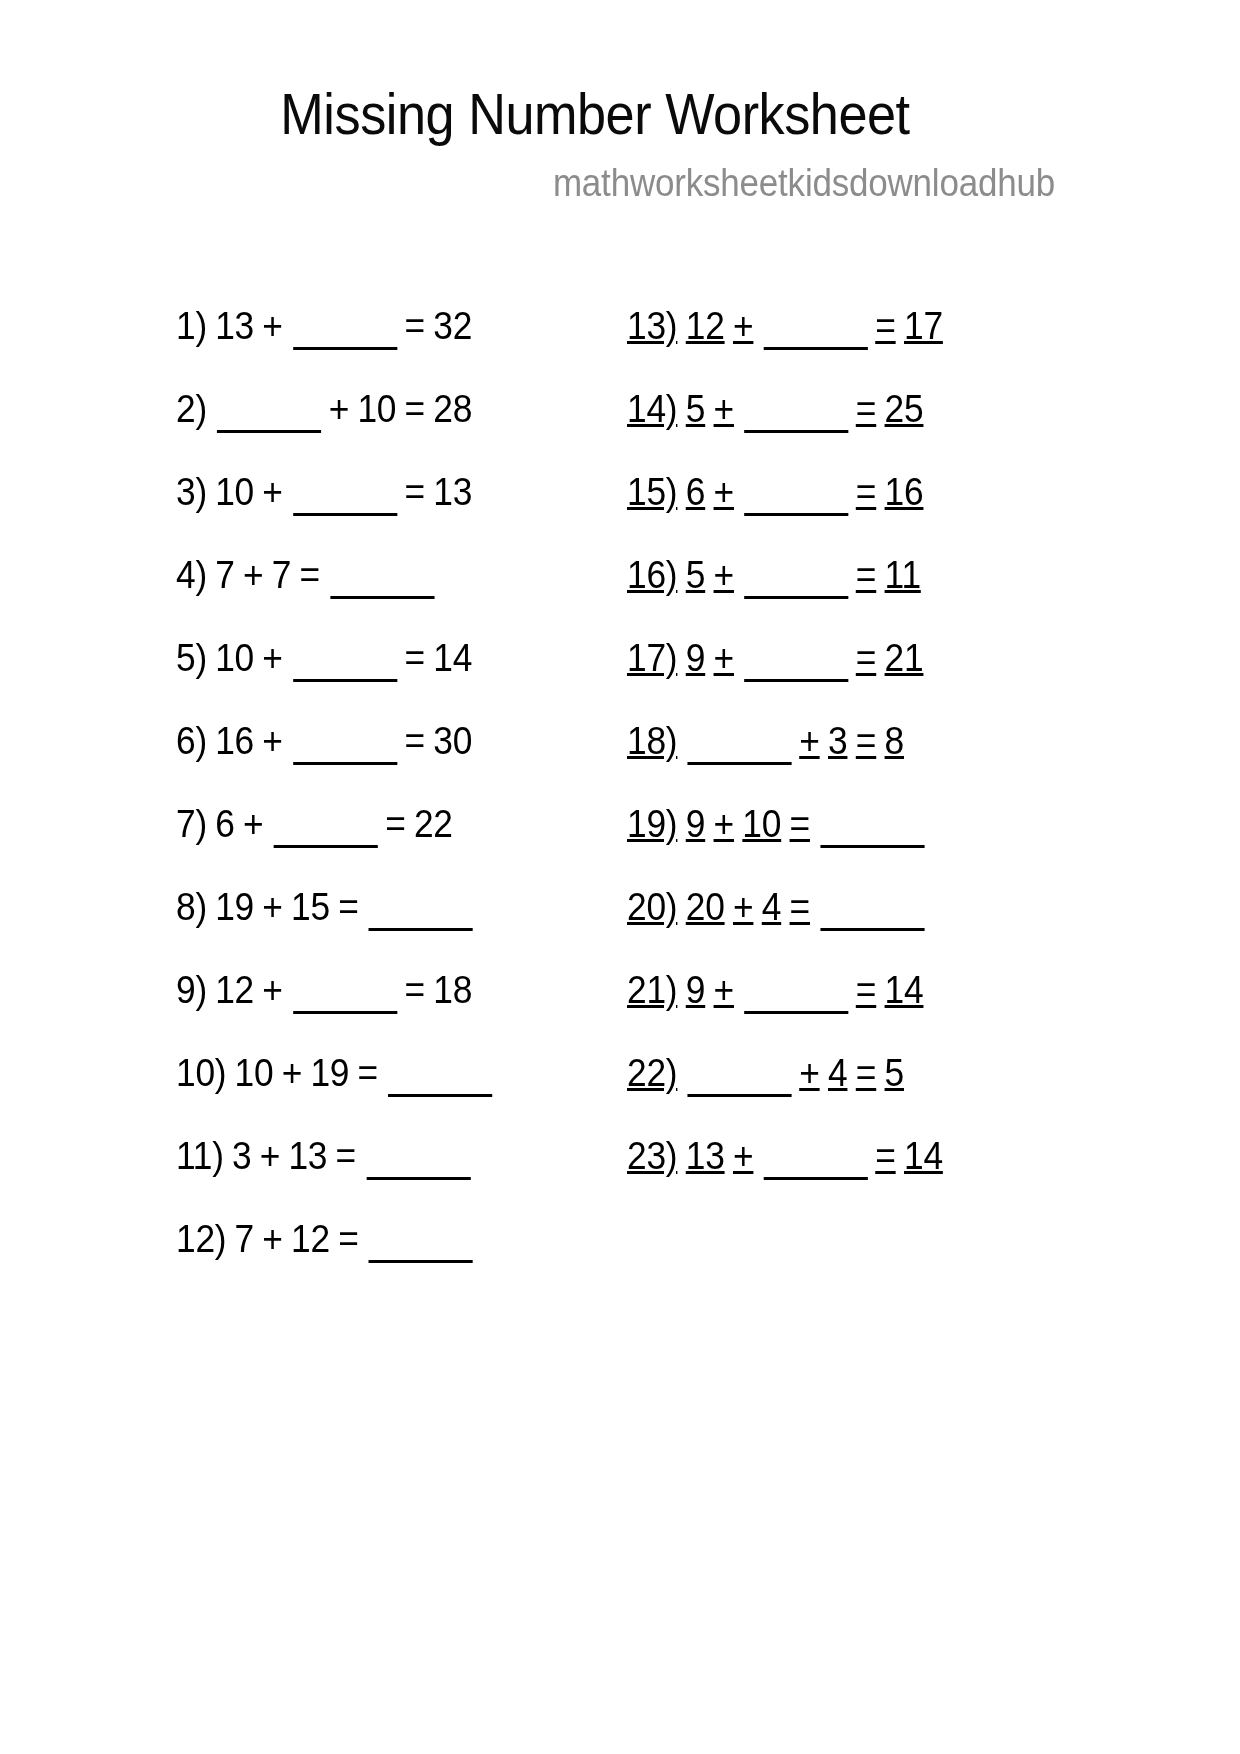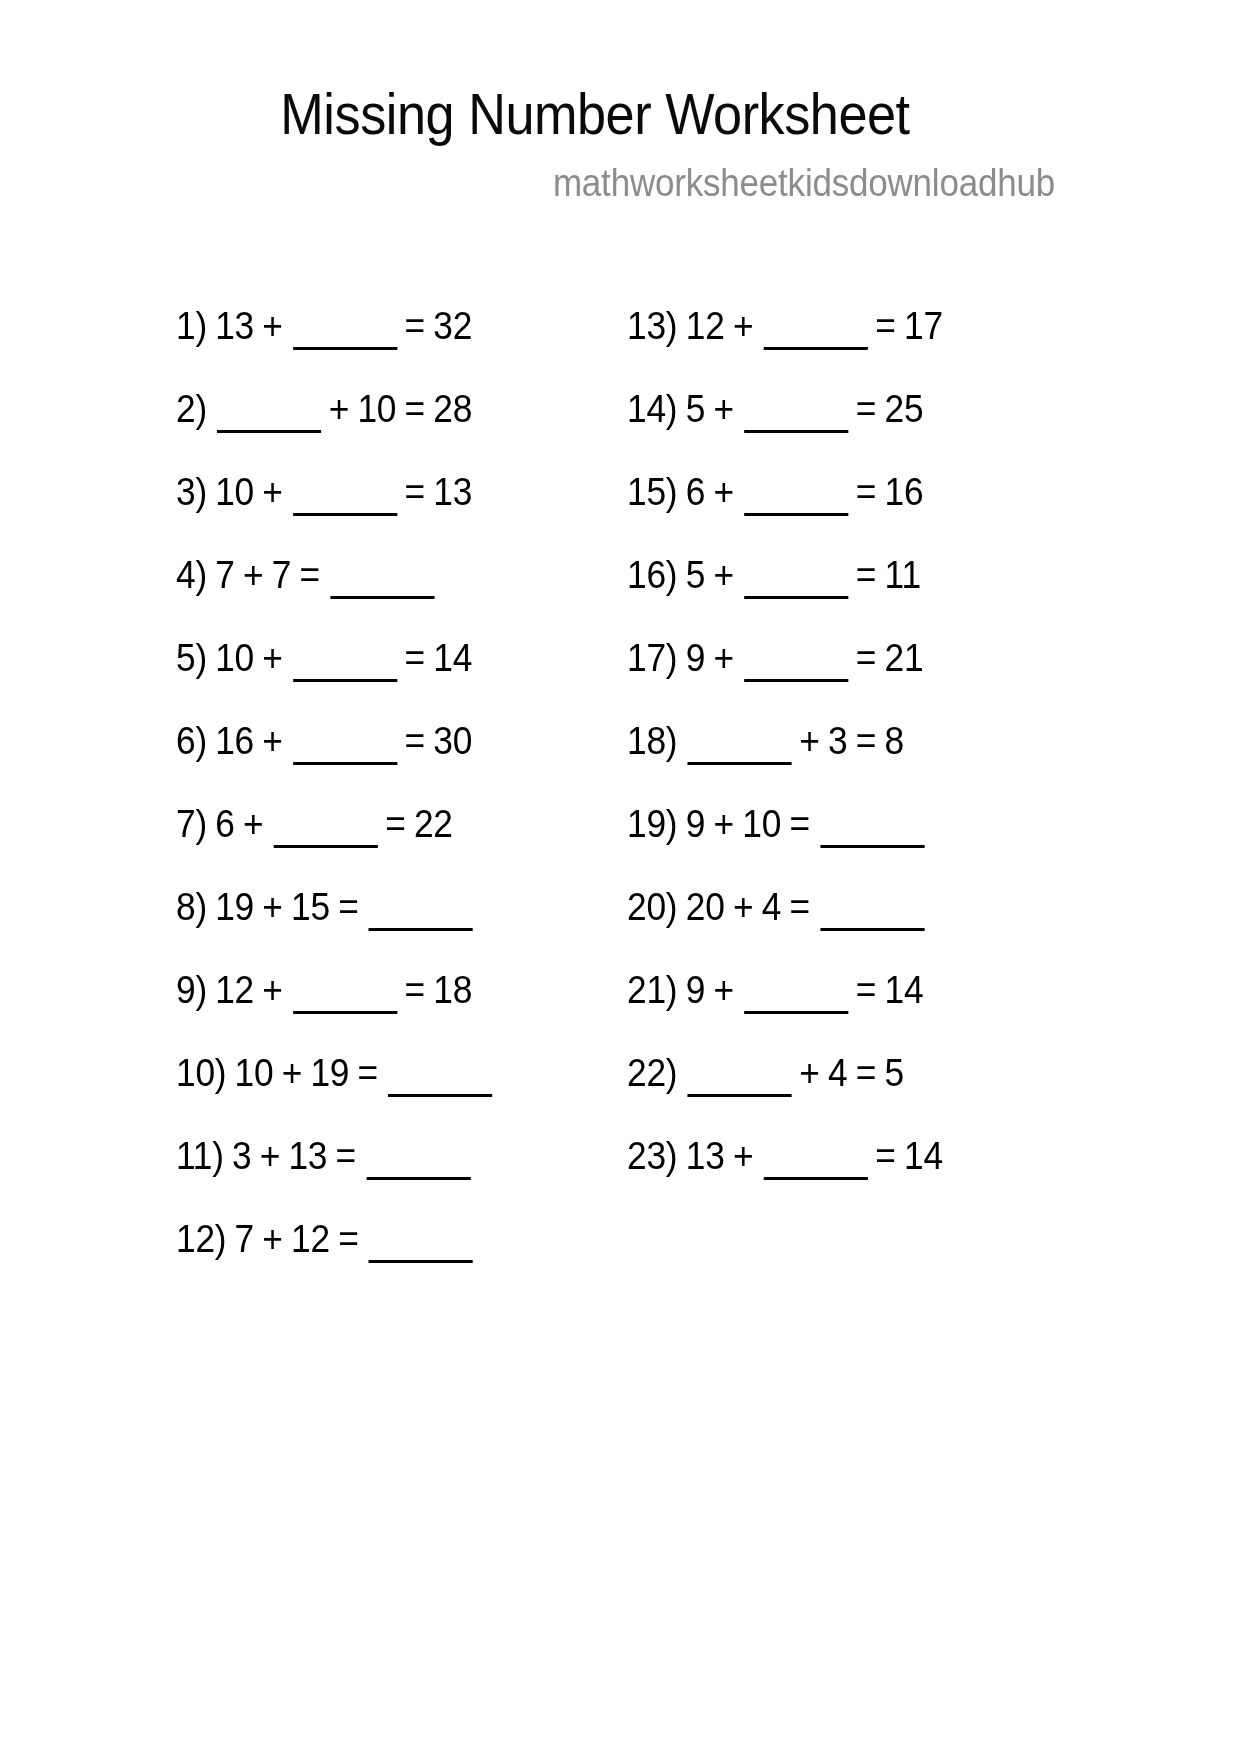--- a/index.html
+++ b/index.html
@@ -68,21 +68,21 @@
     top: 300px;
     left: 0;
     width: 1240px;
     height: 1100px;
   }
   .column {
     position: absolute;
     top: 0;
   }
   .column-left  { left: 176px; width: 420px; }
-  .column-right { left: 627px; width: 420px; }
+  .column-right { left: 627px; width: 420px; text-decoration: underline; }
 
   .problem {
     height: 83px;
     display: flex;
     align-items: flex-start;
     white-space: nowrap;
     font-size: 38px;
     line-height: 53px;
     letter-spacing: -0.3px;
     transform: scaleX(0.93);

